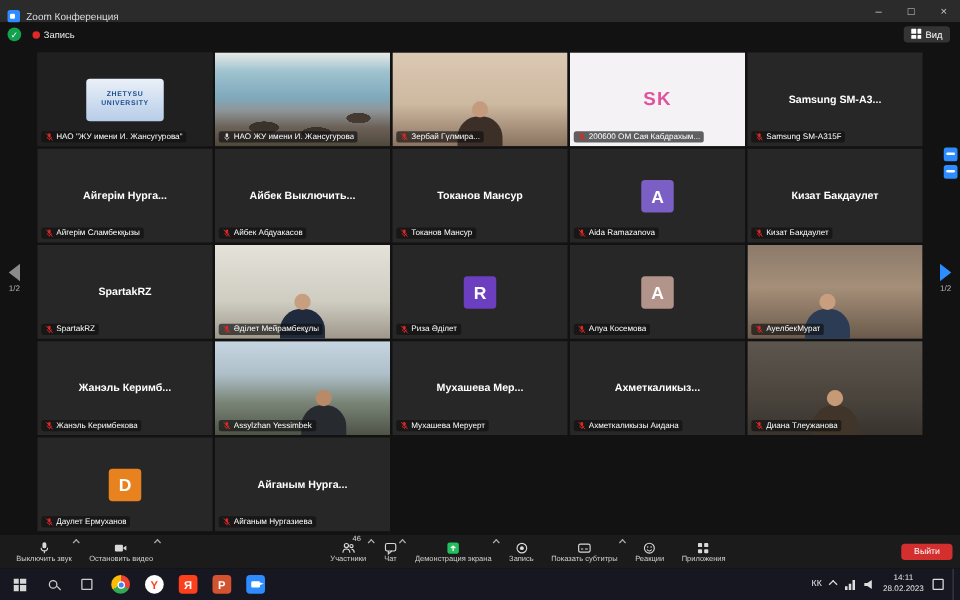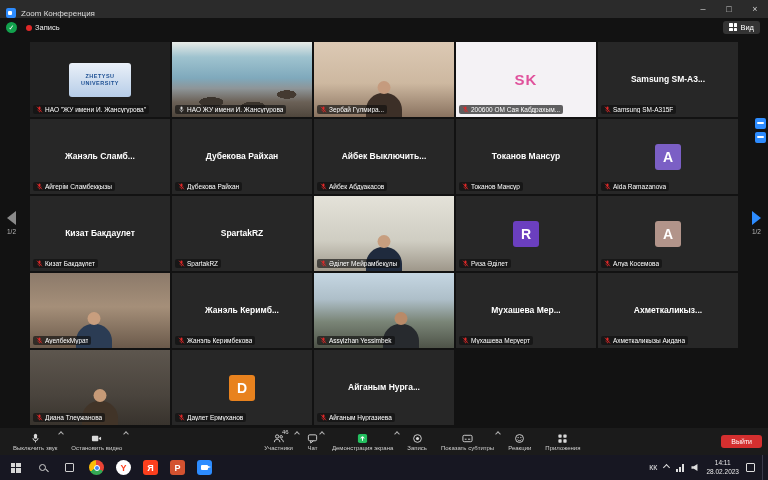--- a/index.html
+++ b/index.html
@@ -233,45 +233,30 @@
         <path d="M2.6 5a2.4 2.4 0 0 0 4.8 0" fill="none" stroke="currentColor" stroke-width="0.9"></path>
         <line x1="5" y1="7.4" x2="5" y2="9" stroke="currentColor" stroke-width="0.9"></line>
         <line class="slash" x1="1.4" y1="1" x2="8.6" y2="9" stroke="currentColor" stroke-width="1.1"></line>
       </svg>
       <span class="nm">Samsung SM-A315F</span>
     </div>
   </div>
         <div class="tile v-dark has-center">
     <div class="tile-visual">
 
-      <div class="center-name">Жанэль Сламб...</div>
+      <div class="center-name">Айгерім Нурга...</div>
     </div>
     <div class="name-label">
       <svg class="mic" viewBox="0 0 10 10">
         <rect x="3.6" y="0.8" width="2.8" height="4.5" rx="1.4" fill="currentColor"></rect>
         <path d="M2.6 5a2.4 2.4 0 0 0 4.8 0" fill="none" stroke="currentColor" stroke-width="0.9"></path>
         <line x1="5" y1="7.4" x2="5" y2="9" stroke="currentColor" stroke-width="0.9"></line>
         <line class="slash" x1="1.4" y1="1" x2="8.6" y2="9" stroke="currentColor" stroke-width="1.1"></line>
       </svg>
       <span class="nm">Айгерім Сламбекқызы</span>
-    </div>
-  </div>
-        <div class="tile v-dark has-center">
-    <div class="tile-visual">
-
-      <div class="center-name">Дубекова Райхан</div>
-    </div>
-    <div class="name-label">
-      <svg class="mic" viewBox="0 0 10 10">
-        <rect x="3.6" y="0.8" width="2.8" height="4.5" rx="1.4" fill="currentColor"></rect>
-        <path d="M2.6 5a2.4 2.4 0 0 0 4.8 0" fill="none" stroke="currentColor" stroke-width="0.9"></path>
-        <line x1="5" y1="7.4" x2="5" y2="9" stroke="currentColor" stroke-width="0.9"></line>
-        <line class="slash" x1="1.4" y1="1" x2="8.6" y2="9" stroke="currentColor" stroke-width="1.1"></line>
-      </svg>
-      <span class="nm">Дубекова Райхан</span>
     </div>
   </div>
         <div class="tile v-dark has-center">
     <div class="tile-visual">
 
       <div class="center-name">Айбек Выключить...</div>
     </div>
     <div class="name-label">
       <svg class="mic" viewBox="0 0 10 10">
         <rect x="3.6" y="0.8" width="2.8" height="4.5" rx="1.4" fill="currentColor"></rect>

